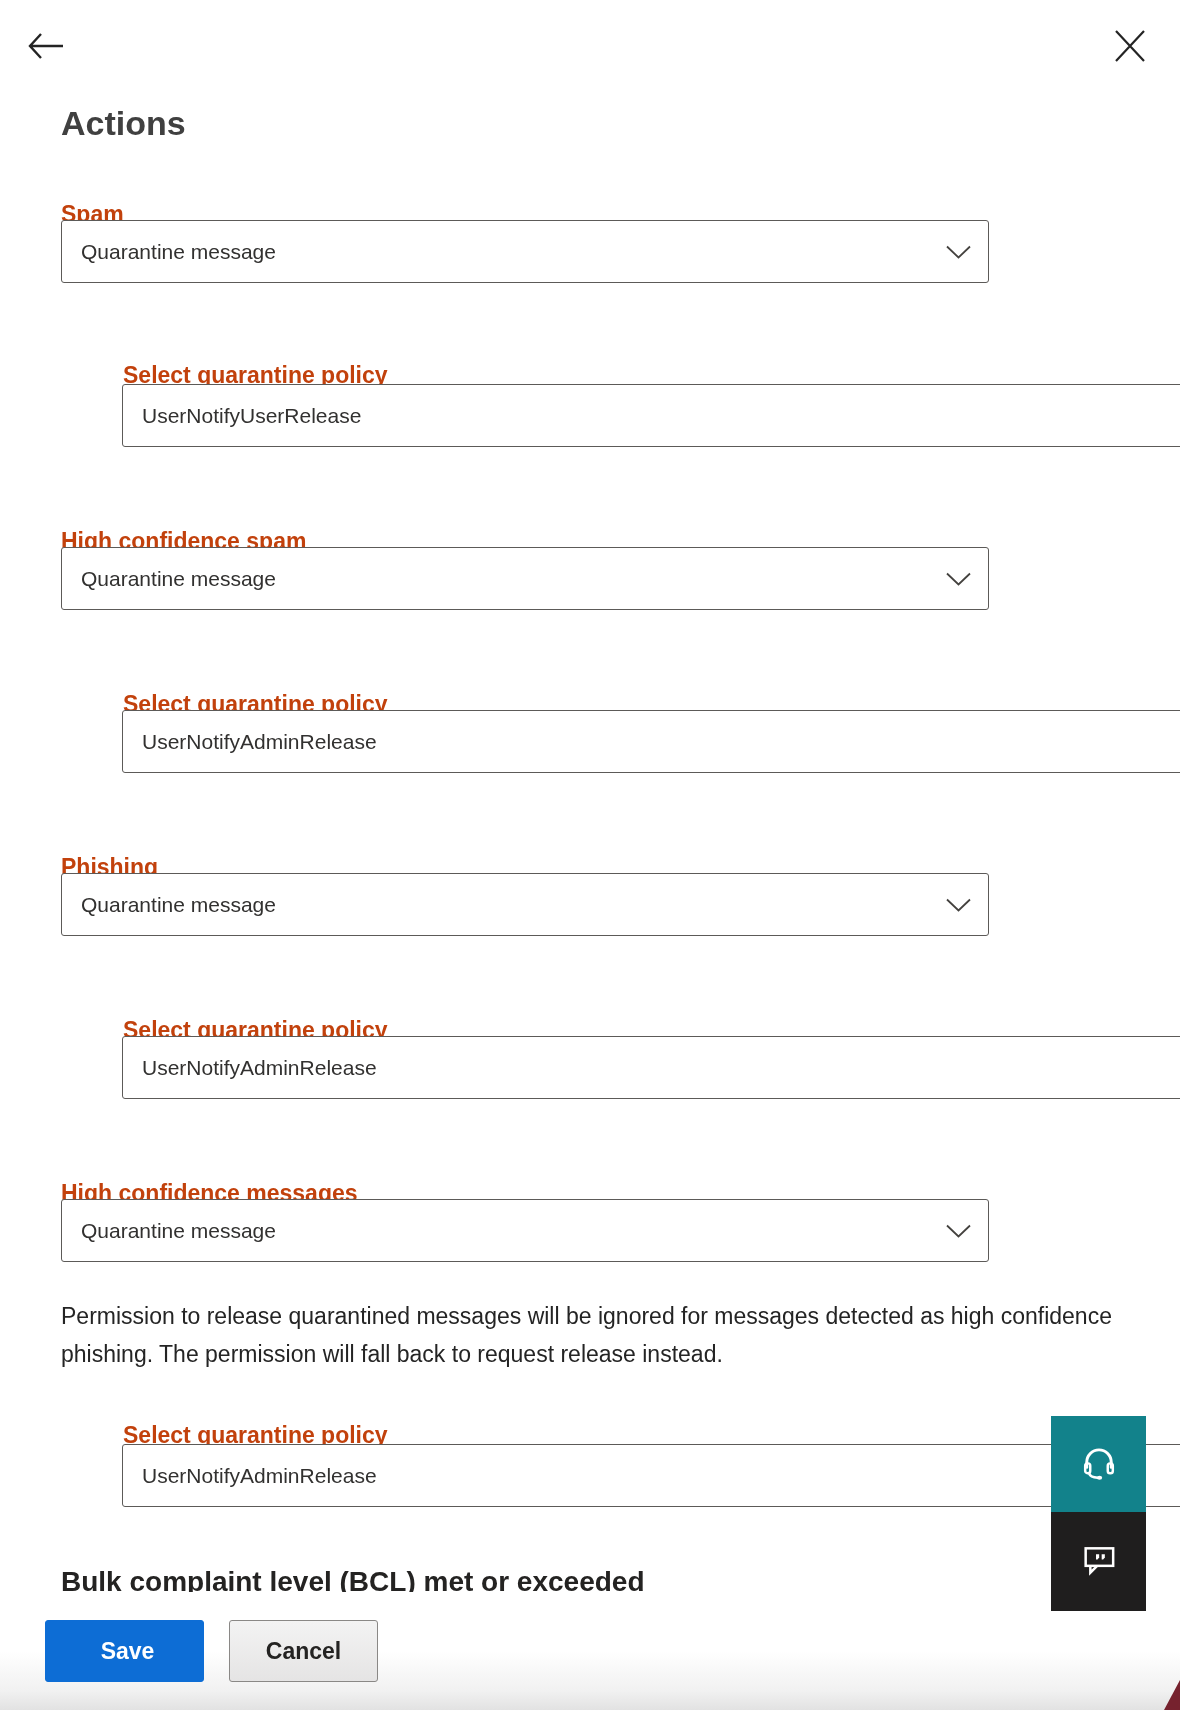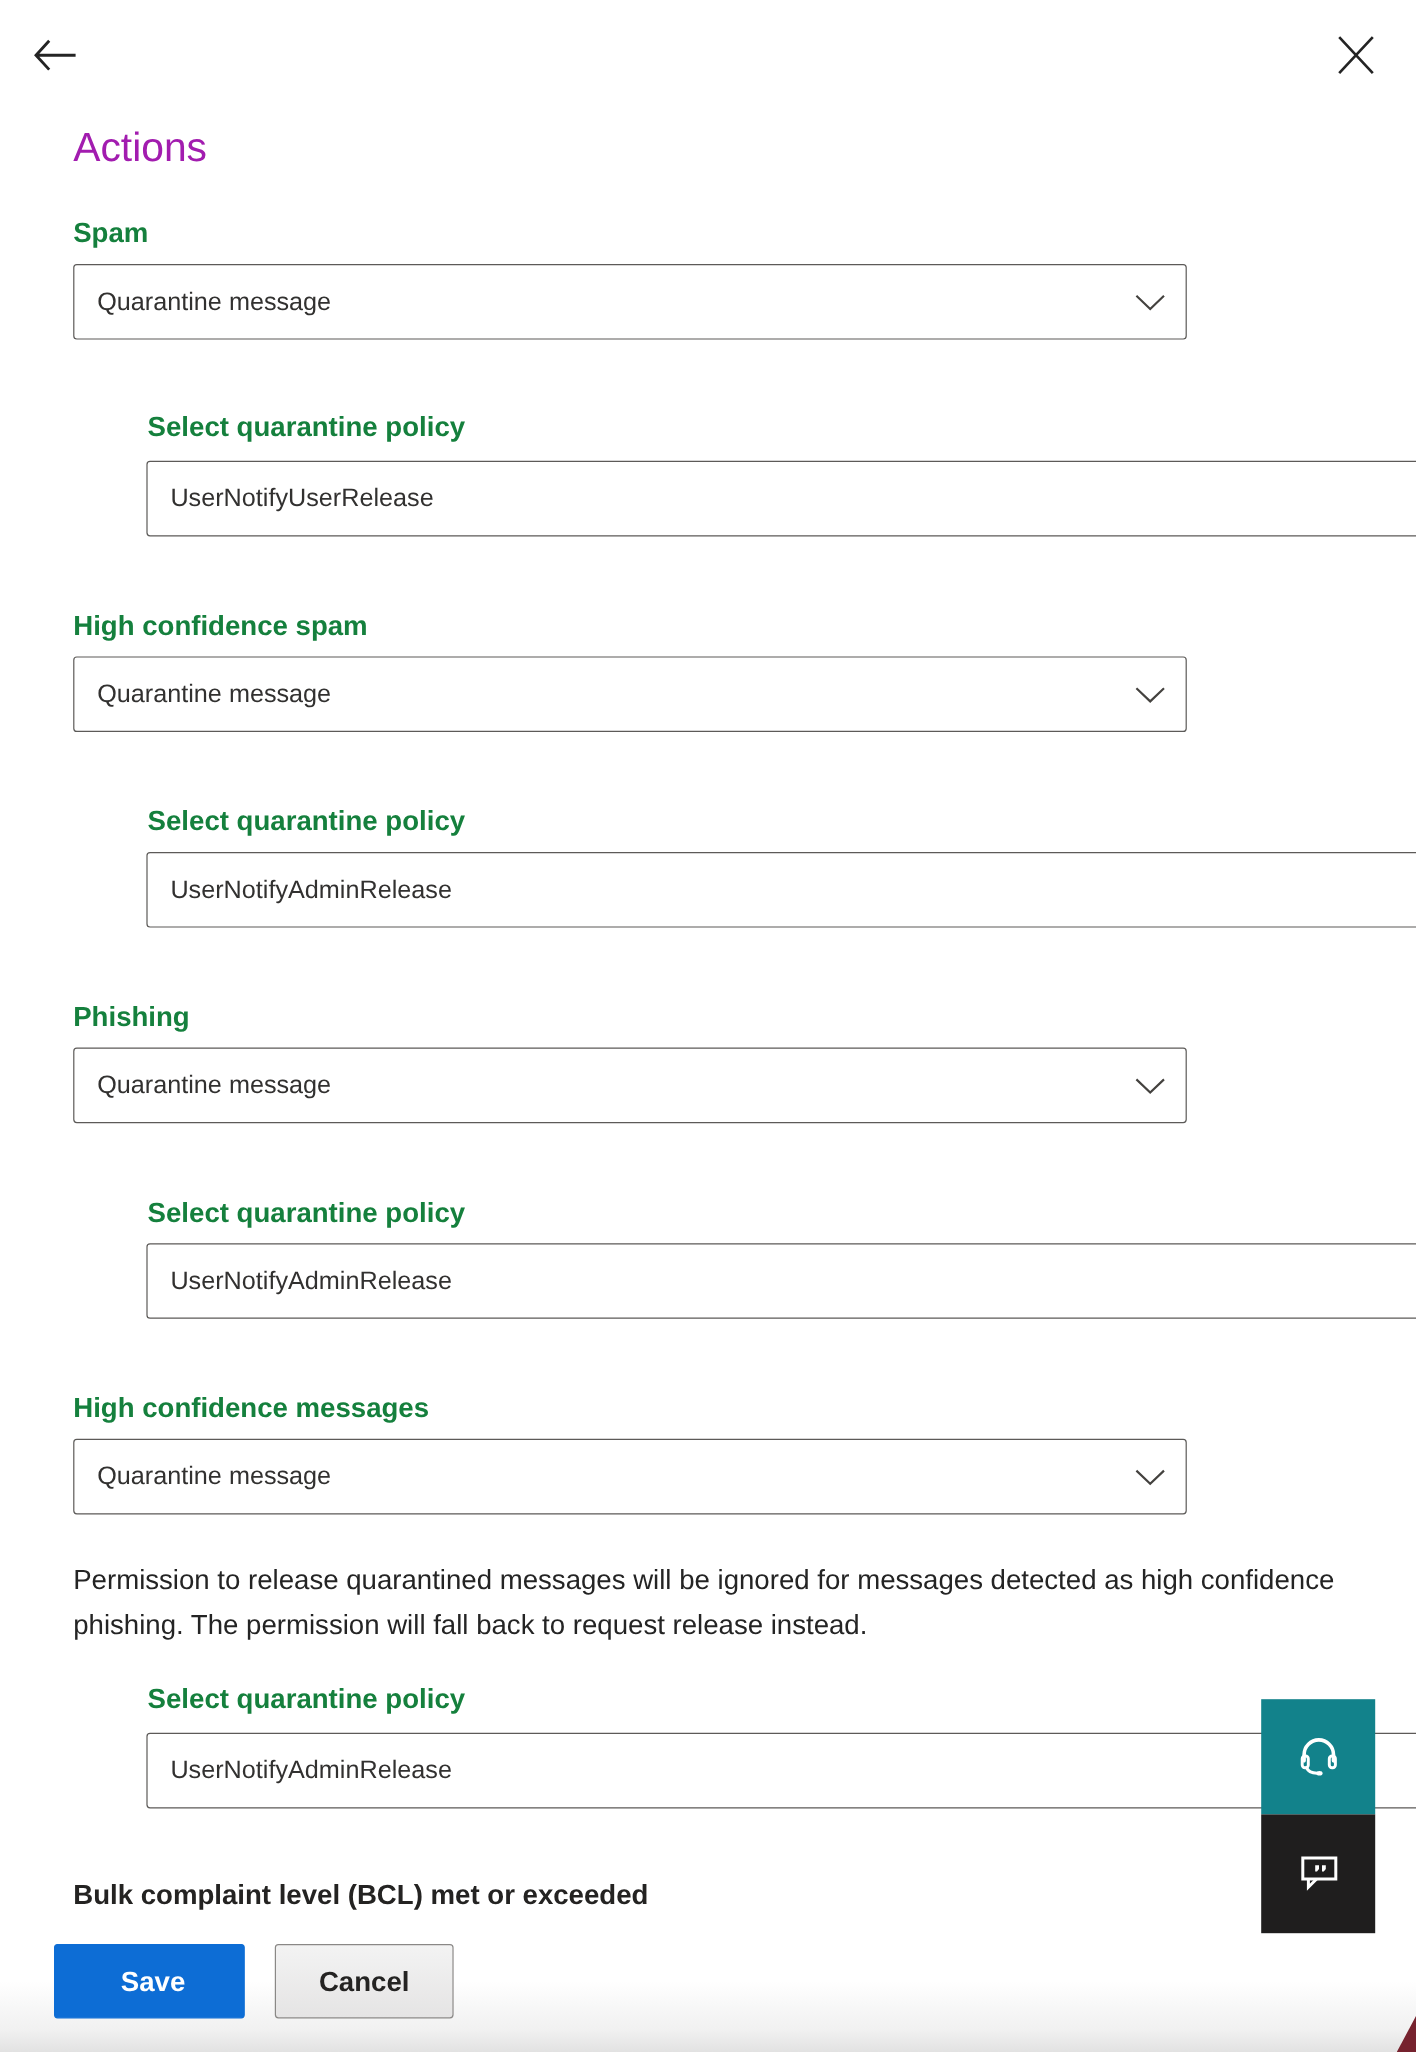--- a/index.html
+++ b/index.html
@@ -6,43 +6,43 @@
   .page{
     position:relative;width:1180px;height:1710px;overflow:hidden;
     background:#ffffff;font-family:"Liberation Sans", sans-serif;color:#201f1e;
   }
   
   .icon-btn{position:absolute;background:transparent;border:none;padding:0;cursor:pointer;line-height:0;}
   #back-btn{left:26px;top:28px;width:40px;height:36px;}
   #close-btn{left:1112px;top:28px;width:36px;height:36px;}
 
   
-  .h-title{position:absolute;left:61px;top:104px;font-size:34px;font-weight:400;color:#a21caf;}
+  .h-title{position:absolute;left:61px;top:104px;font-size:34px;font-weight:700;color:#404040;}
 
   
-  .lbl{position:absolute;font-size:23px;font-weight:600;color:#15803d;white-space:nowrap;}
+  .lbl{position:absolute;font-size:23px;font-weight:600;color:#c2410c;white-space:nowrap;margin-top:20px;}
   .lbl.main{left:61px;}
   .lbl.indent{left:123px;}
 
   
   .dd{
     position:absolute;height:63px;box-sizing:border-box;background:#fff;
     border:1.5px solid #5c5a58;border-radius:3px;display:flex;align-items:center;
     padding:0 56px 0 19px;font-size:21px;color:#323130;cursor:pointer;
   }
   .dd.main{left:61px;width:928px;}
   .dd.indent{left:122px;width:1120px;}
   .dd .chev{position:absolute;right:16px;top:50%;transform:translateY(-50%);line-height:0;}
   .dd .val{white-space:nowrap;overflow:hidden;text-overflow:ellipsis;}
 
   
   .note{position:absolute;left:61px;top:1297px;width:1086px;font-size:23px;line-height:38px;color:#242424;}
 
   
-  .bulk-lbl{position:absolute;left:61px;top:1566px;font-size:23px;font-weight:600;color:#242322;white-space:nowrap;text-align:center;}
+  .bulk-lbl{position:absolute;left:61px;top:1566px;font-size:28px;font-weight:600;color:#242322;white-space:nowrap;text-align:center;}
 
   
   .footer{
     position:absolute;left:0;top:1592px;width:1180px;height:118px;
     background:linear-gradient(180deg,#ffffff 0%,#ffffff 50%,#f1f1f1 84%,#e2e2e2 100%);
   }
   .btn{
     position:absolute;top:28px;height:62px;box-sizing:border-box;border-radius:3px;
     font-family:"Liberation Sans", sans-serif;font-size:23px;font-weight:600;cursor:pointer;
   }

